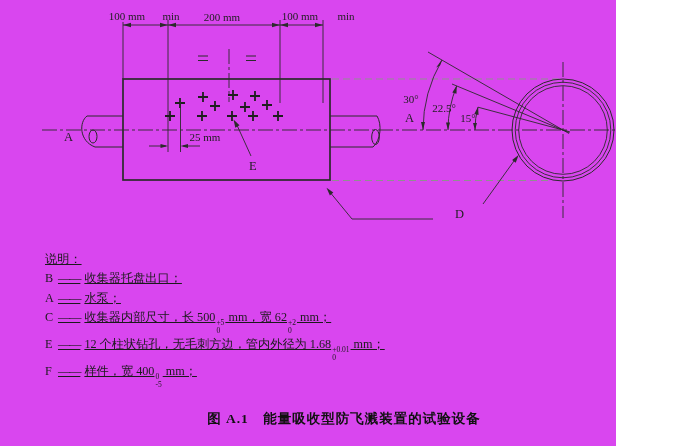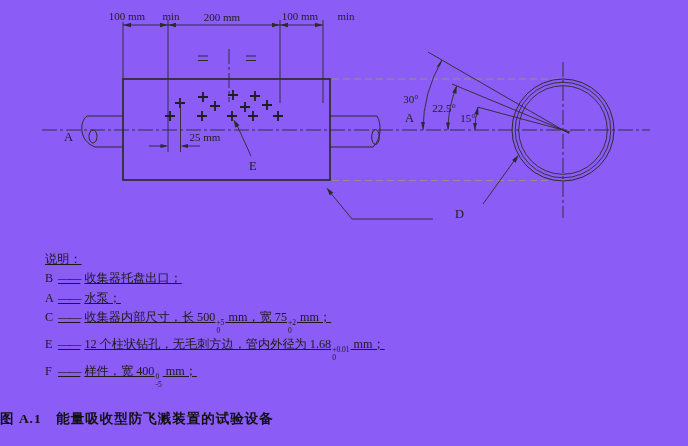--- a/index.html
+++ b/index.html
@@ -1,17 +1,17 @@
 <!DOCTYPE html>
 <html><head>
 <meta charset="utf-8">
 <style>
   html,body{margin:0;padding:0;background:#ffffff;}
   #stage{
-    position:relative;width:688px;height:446px;background:#8b5cf6;
+    position:relative;width:616px;height:446px;background:#d946ef;
     font-family:"Liberation Serif","DejaVu Serif",serif;color:#222;overflow:hidden;
   }
   #fig-svg{position:absolute;left:0;top:0;}
   .ln{stroke:#2b2b2b;stroke-width:1;fill:none;}
   .thick{stroke-width:1.7;}
   .thin{stroke-width:0.9;}
   .gray-dash{stroke:#8f8f8f;stroke-width:1.2;fill:none;stroke-dasharray:7 4;}
   .cdash{stroke:#2b2b2b;stroke-width:0.9;fill:none;stroke-dasharray:15 3 3 3;}
   .arrow{fill:#2b2b2b;stroke:none;}
   .plus{stroke:#1e1e1e;stroke-width:1.8;fill:none;}
@@ -26,21 +26,21 @@
   .lg-row{white-space:nowrap;}
   .lg-key{display:inline-block;min-width:13px;}
   .lg-dash{letter-spacing:-1px;margin-right:4px;}
   .lg-i{font-style:italic;margin:0 1px;}
   .tol{
     display:inline-flex;flex-direction:column;justify-content:center;
     vertical-align:-4px;line-height:7px;font-size:7.5px;margin:0 1px;
   }
   .tol span{display:block;height:8px;}
   #caption{
-    position:absolute;left:0;top:410px;width:688px;text-align:left;
+    position:absolute;left:0;top:410px;width:688px;text-align:center;
     font-size:13.5px;font-weight:bold;letter-spacing:1px;color:#111;
   }
 </style>
 </head>
 <body>
 
 <div id="stage">
 
   <svg id="fig-svg" width="688" height="246" viewBox="0 0 688 246">
 
@@ -161,21 +161,21 @@
   </svg>
 
   <div id="legend">
     <div class="lg-row">说明：</div>
     <div>
         <div class="lg-row"><span class="lg-key">B</span><span class="lg-dash">——</span><span class="lg-t">收集器托盘出口；</span></div>
         <div class="lg-row"><span class="lg-key">A</span><span class="lg-dash">——</span><span class="lg-t">水泵；</span></div>
         <div class="lg-row"><span class="lg-key">C</span><span class="lg-dash">——</span><span class="lg-t">收集器内部尺寸，长 500</span><span class="tol">
             <span class="tol-sup">+5</span>
             <span class="tol-sub">0</span>
-          </span><span class="lg-t"> mm，宽 75</span><span class="tol">
+          </span><span class="lg-t"> mm，宽 62</span><span class="tol">
             <span class="tol-sup">+2</span>
             <span class="tol-sub">0</span>
           </span><span class="lg-t"> mm；</span></div>
         <div class="lg-row"><span class="lg-key">E</span><span class="lg-dash">——</span><span class="lg-t">12 个柱状钻孔，无毛刺方边，管内外径为 1.68</span><span class="tol">
             <span class="tol-sup">+0.01</span>
             <span class="tol-sub">0</span>
           </span><span class="lg-t"> mm；</span></div>
         <div class="lg-row"><span class="lg-key">F</span><span class="lg-dash">——</span><span class="lg-t">样件，宽 400</span><span class="tol">
             <span class="tol-sup">0</span>
             <span class="tol-sub">-5</span>

